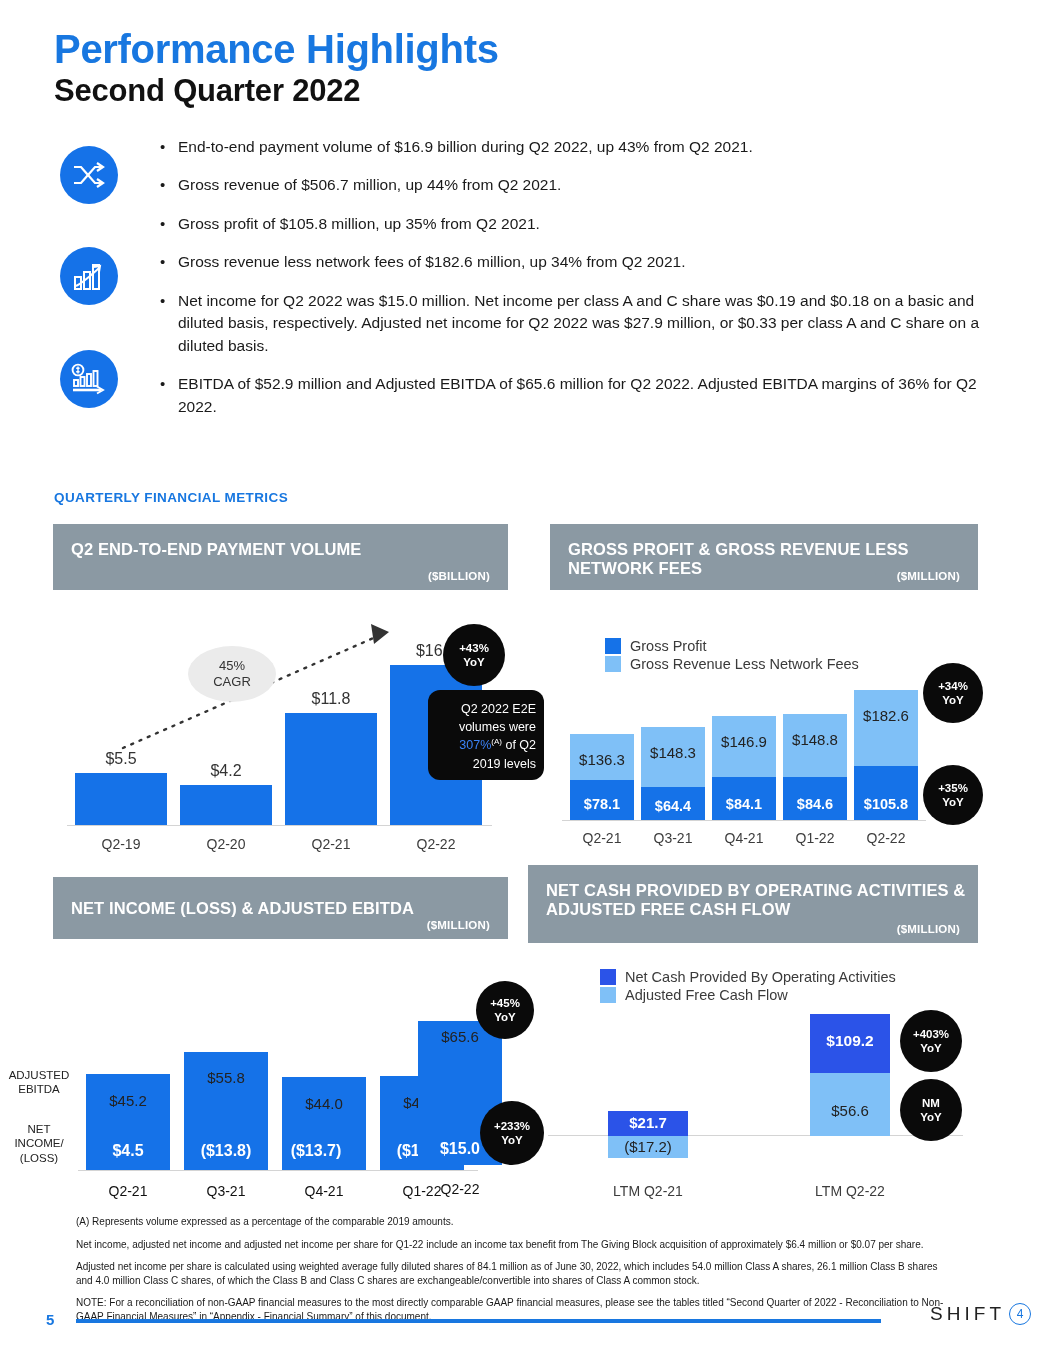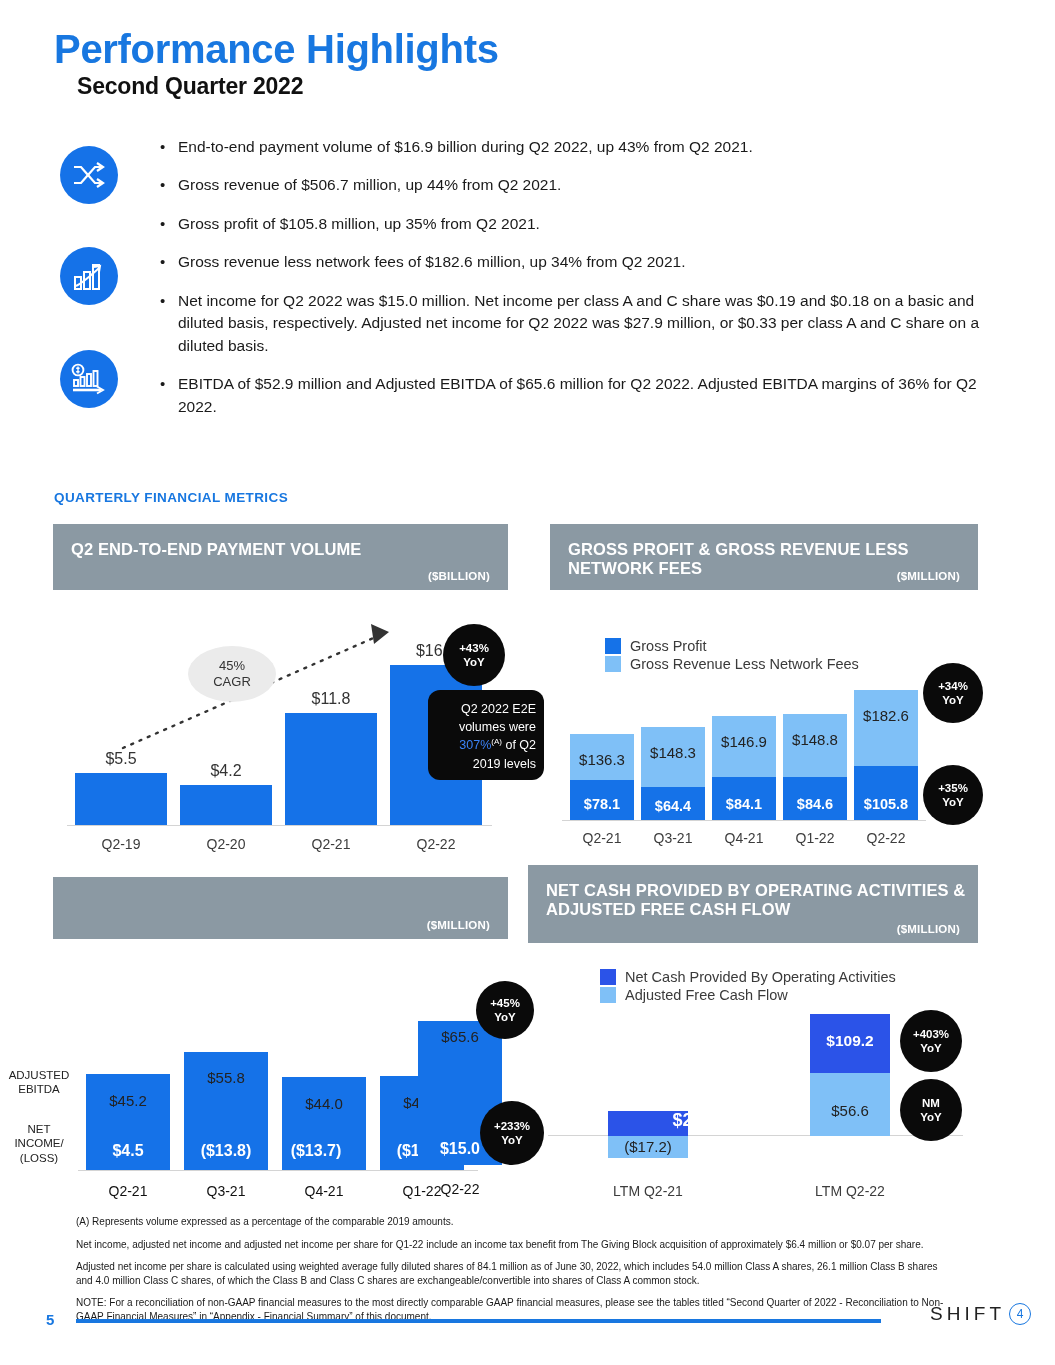--- a/index.html
+++ b/index.html
@@ -14,22 +14,22 @@
   .slide{position:absolute;inset:0;}
 
   
   .title-main{
     position:absolute;left:54px;top:28px;
     font-size:40px;font-weight:bold;color:#1877e0;
     letter-spacing:-0.3px;line-height:1.05;
   }
   .title-sub{
     position:absolute;left:54px;top:74px;
-    font-size:23px;font-weight:bold;color:#111;
-    letter-spacing:-0.2px;line-height:1.1;margin-left:23px;
+    font-size:31px;font-weight:bold;color:#111;
+    letter-spacing:-0.2px;line-height:1.1;
   }
 
   
   .icon-circle{
     position:absolute;width:58px;height:58px;border-radius:50%;
     background:#1572e8;display:flex;align-items:center;justify-content:center;
   }
   .icon-circle svg{display:block;}
 
   
@@ -311,20 +311,21 @@
     <div>+34%</div>
     <div class="b2">YoY</div>
   </div>
   <div class="badge" style="left:923px;top:765px;width:60px;height:60px;">
     <div>+35%</div>
     <div class="b2">YoY</div>
   </div>
 
   <div class="panel" style="left:53px;top:877px;width:455px;">
     <div class="panel-head" style="height:62px;padding-top:22px;">
+      <div class="h-title" style="width:420px;">NET INCOME (LOSS) &amp; ADJUSTED EBITDA</div>
       <div class="h-unit">($MILLION)</div>
     </div>
   </div>
 
   <div class="side-label" style="left:8px;top:1068px;width:62px;">
     <div>ADJUSTED</div>
     <div>EBITDA</div>
   </div>
   <div class="side-label" style="left:8px;top:1122px;width:62px;">
     <div>NET</div>
@@ -388,21 +389,21 @@
       <span class="legend-tx">Adjusted Free Cash Flow</span>
     </div>
   </div>
 
   <div class="chart-area" style="position:absolute;left:528px;top:1000px;width:450px;height:205px;">
 
     <div class="axis-line" style="left:20px;bottom:69px;width:415px;"></div>
 
     <div class="bar royal" style="left:80px;bottom:69px;width:80px;height:25px;"></div>
     <div class="bar light" style="left:80px;bottom:47px;width:80px;height:22px;"></div>
-    <div class="val-in-dark" style="left:80px;bottom:74px;width:80px;font-size:18px;padding-left:47px;">$21.7</div>
+    <div class="val-in-dark" style="left:80px;bottom:74px;width:80px;font-size:15px;">$21.7</div>
     <div class="val-in-light" style="left:80px;bottom:50px;width:80px;">($17.2)</div>
 
     <div class="bar light" style="left:282px;bottom:69px;width:80px;height:63px;"></div>
     <div class="bar royal" style="left:282px;bottom:132px;width:80px;height:59px;"></div>
     <div class="val-in-dark" style="left:282px;bottom:155px;width:80px;font-size:15.5px;">$109.2</div>
     <div class="val-in-light" style="left:282px;bottom:86px;width:80px;">$56.6</div>
 
     <div class="cat-label" style="left:60px;bottom:6px;width:120px;">LTM Q2-21</div>
     <div class="cat-label" style="left:262px;bottom:6px;width:120px;">LTM Q2-22</div>
   </div>

